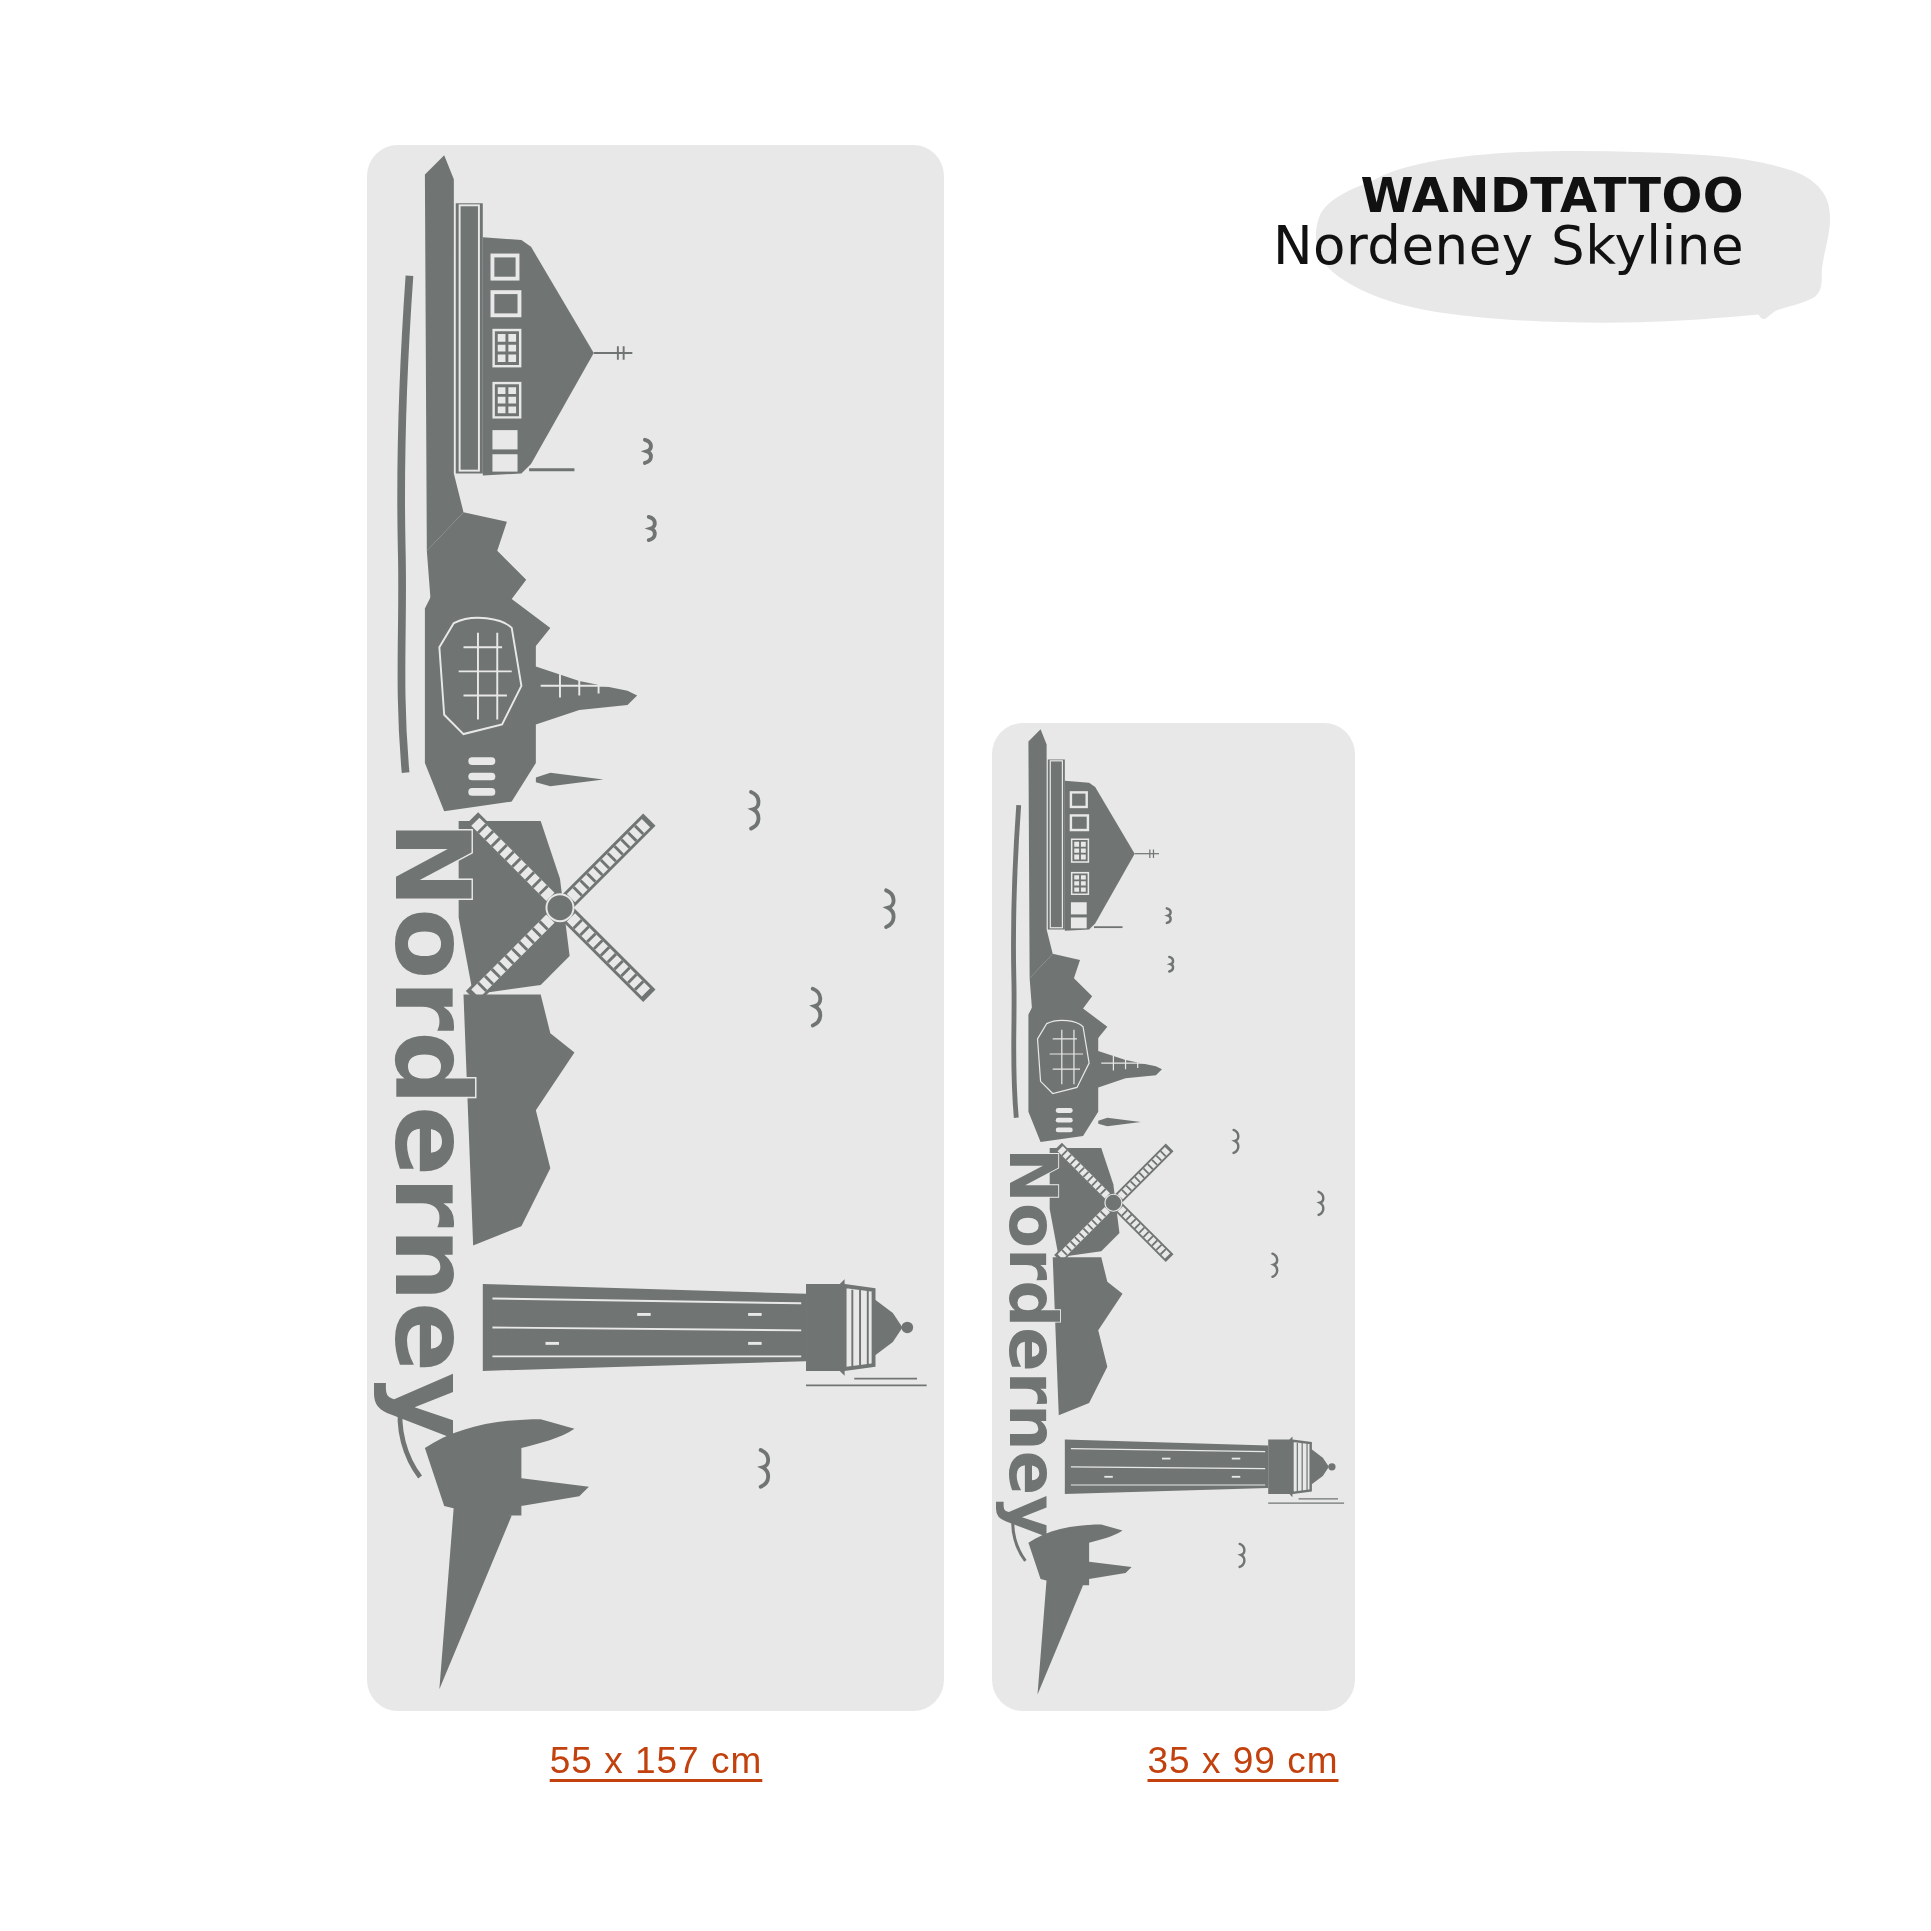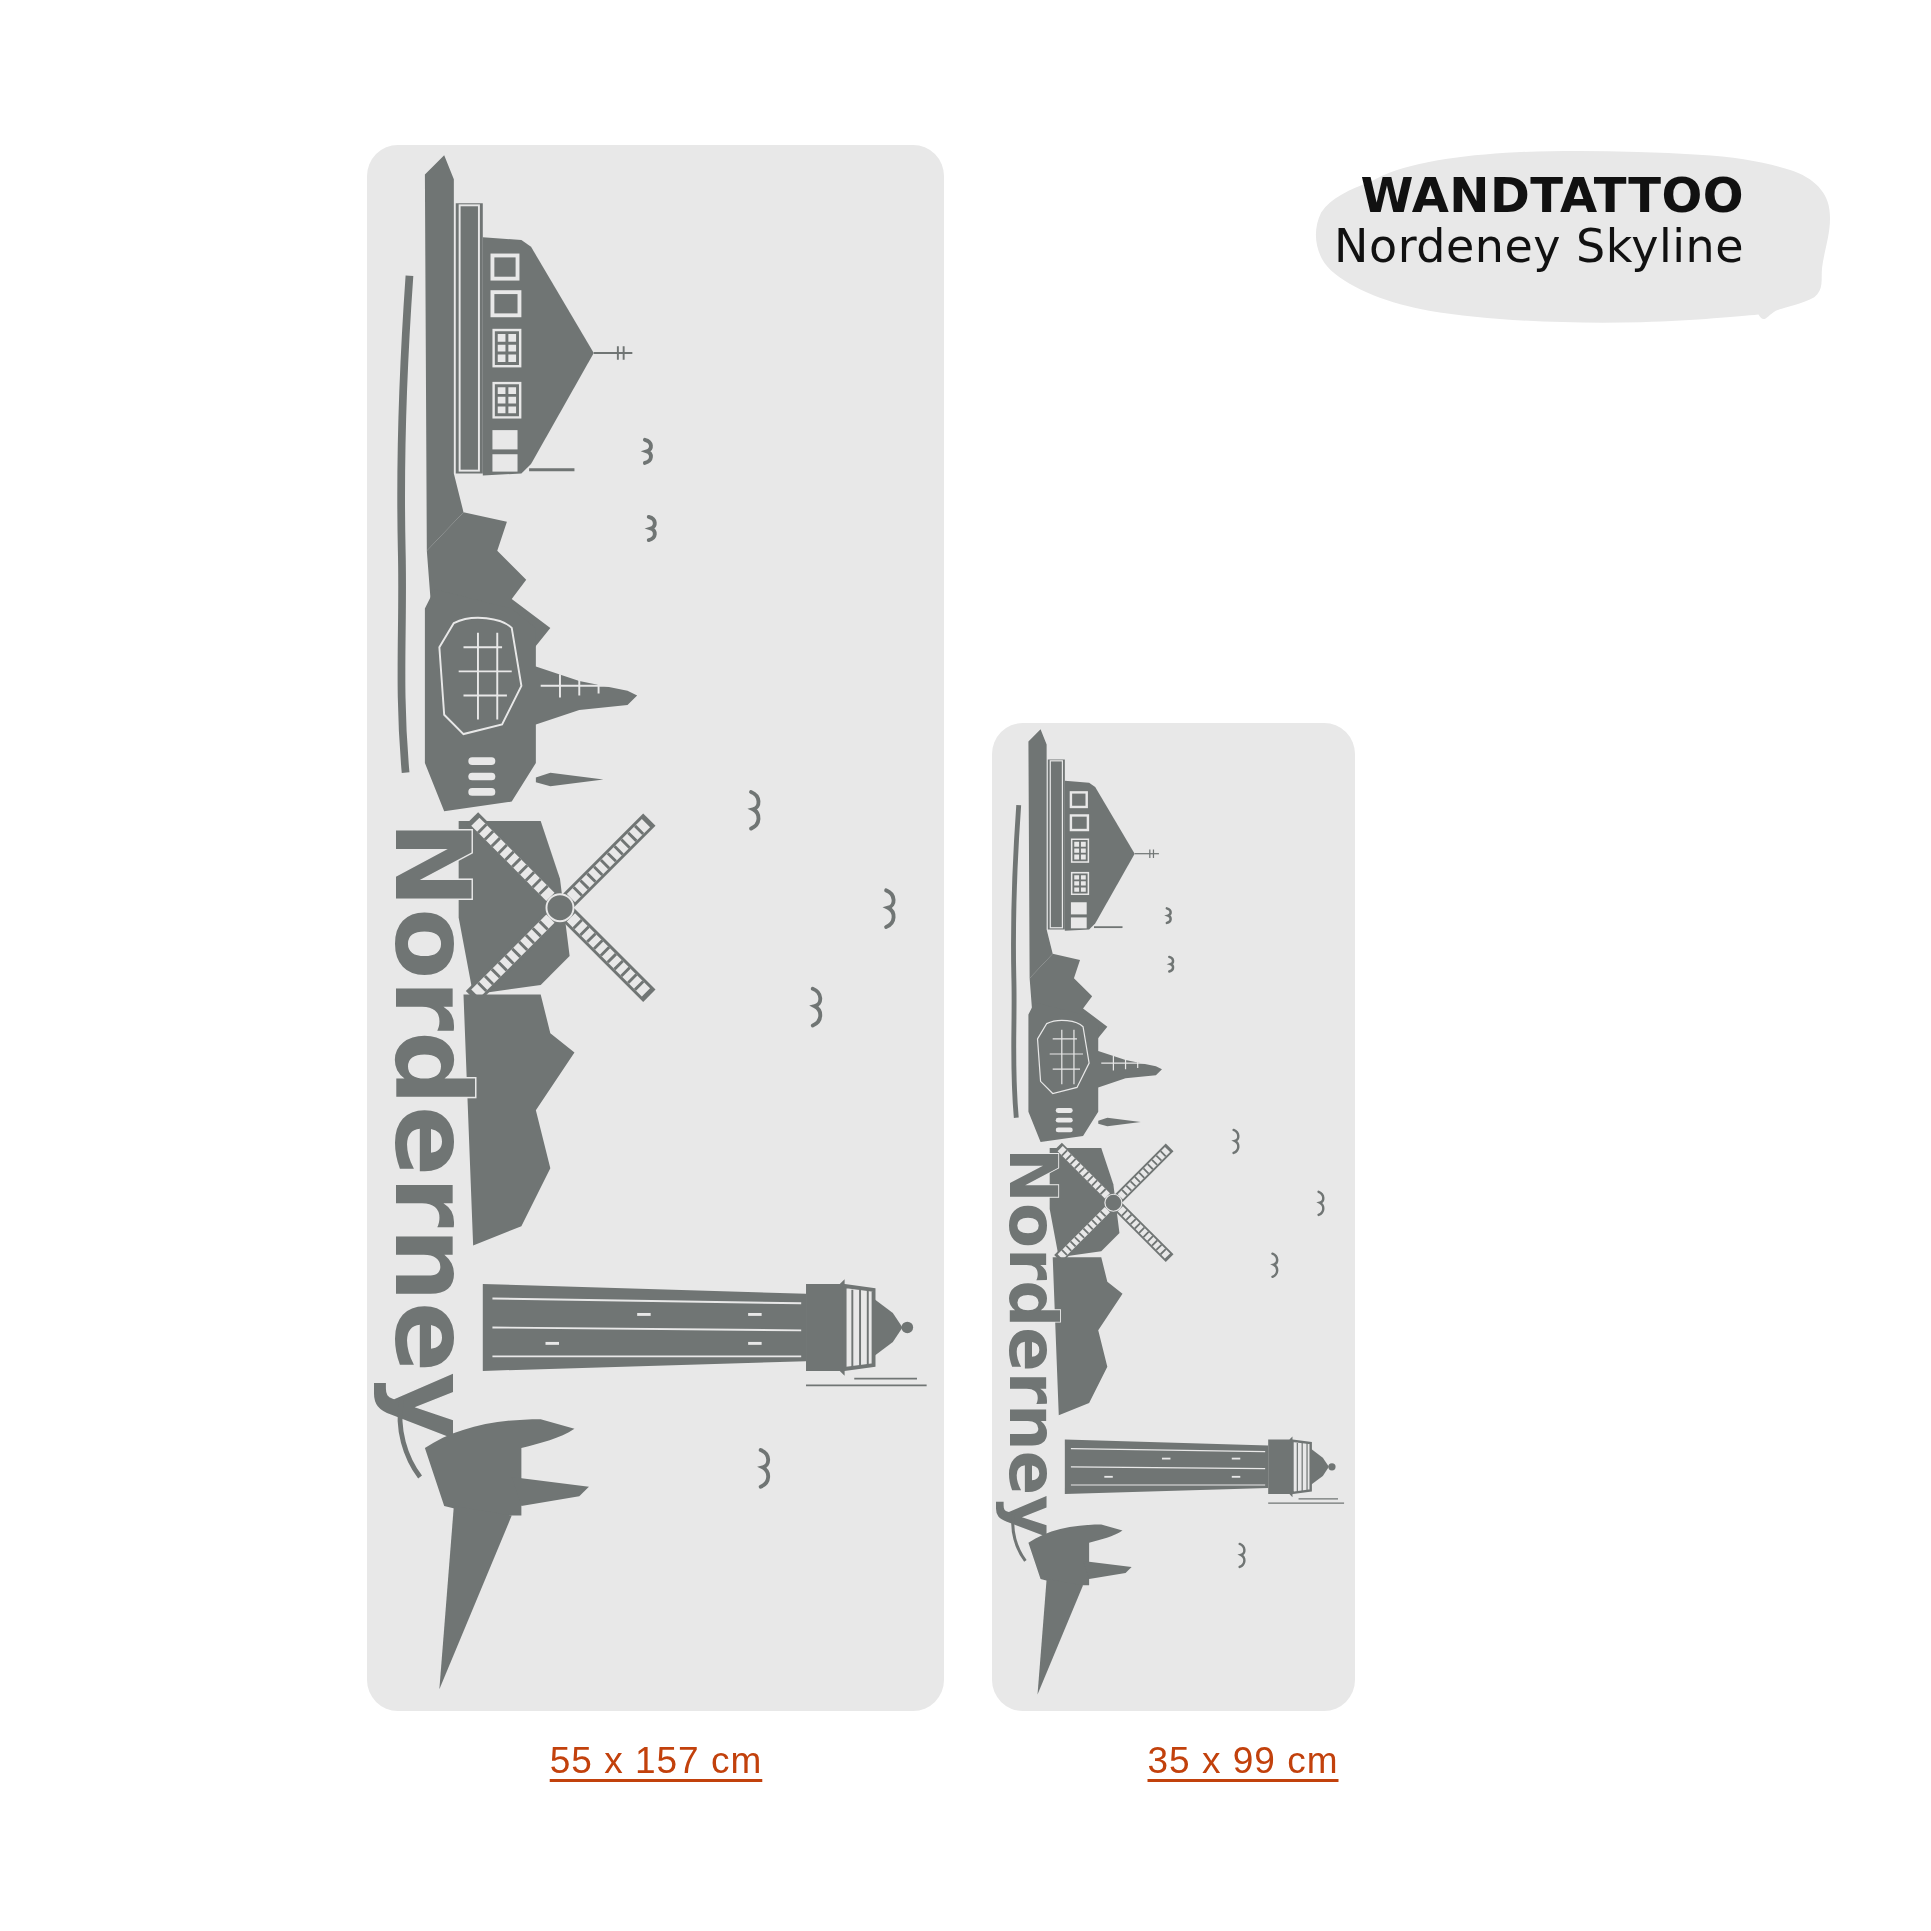--- a/index.html
+++ b/index.html
@@ -1,20 +1,20 @@
 <!DOCTYPE html>
 <html><head>
 <meta charset="utf-8">
 <style>
   html, body { margin:0; padding:0; background:#ffffff; }
   body { width:1931px; height:1931px; position:relative; overflow:hidden; font-family:"Liberation Sans", sans-serif; }
   .blob { position:absolute; left:1313px; top:145px; width:521px; height:183px; }
   .title-wrap { position:absolute; right:187px; top:172px; text-align:right; color:#111; }
   .title-main { font-family:"DejaVu Sans", sans-serif; font-weight:bold; font-size:48px; line-height:46px; letter-spacing:0.5px; }
-  .title-sub { font-family:"DejaVu Sans", sans-serif; font-size:46px; line-height:56px; letter-spacing:0.5px; }
+  .title-sub { font-family:"DejaVu Sans", sans-serif; font-size:53px; line-height:56px; letter-spacing:0.5px; }
   .panel { position:absolute; background:#e8e8e8; border-radius:31px; overflow:hidden; }
   .panel-big { left:367px; top:145px; width:577px; height:1566px; }
   .panel-small { left:992px; top:723px; width:363px; height:988px; }
   .panel svg { position:absolute; left:0; top:0; }
   .size-label { position:absolute; top:1740px; font-family:"Liberation Sans", sans-serif; font-size:37px; color:#c2410c; text-decoration:underline; text-decoration-thickness:2.9px; text-underline-offset:5.8px; letter-spacing:1px; transform:translateX(-50%); white-space:nowrap; }
   .size-big { left:656px; }
   .size-small { left:1243px; }
 </style>
 </head>
 <body>

